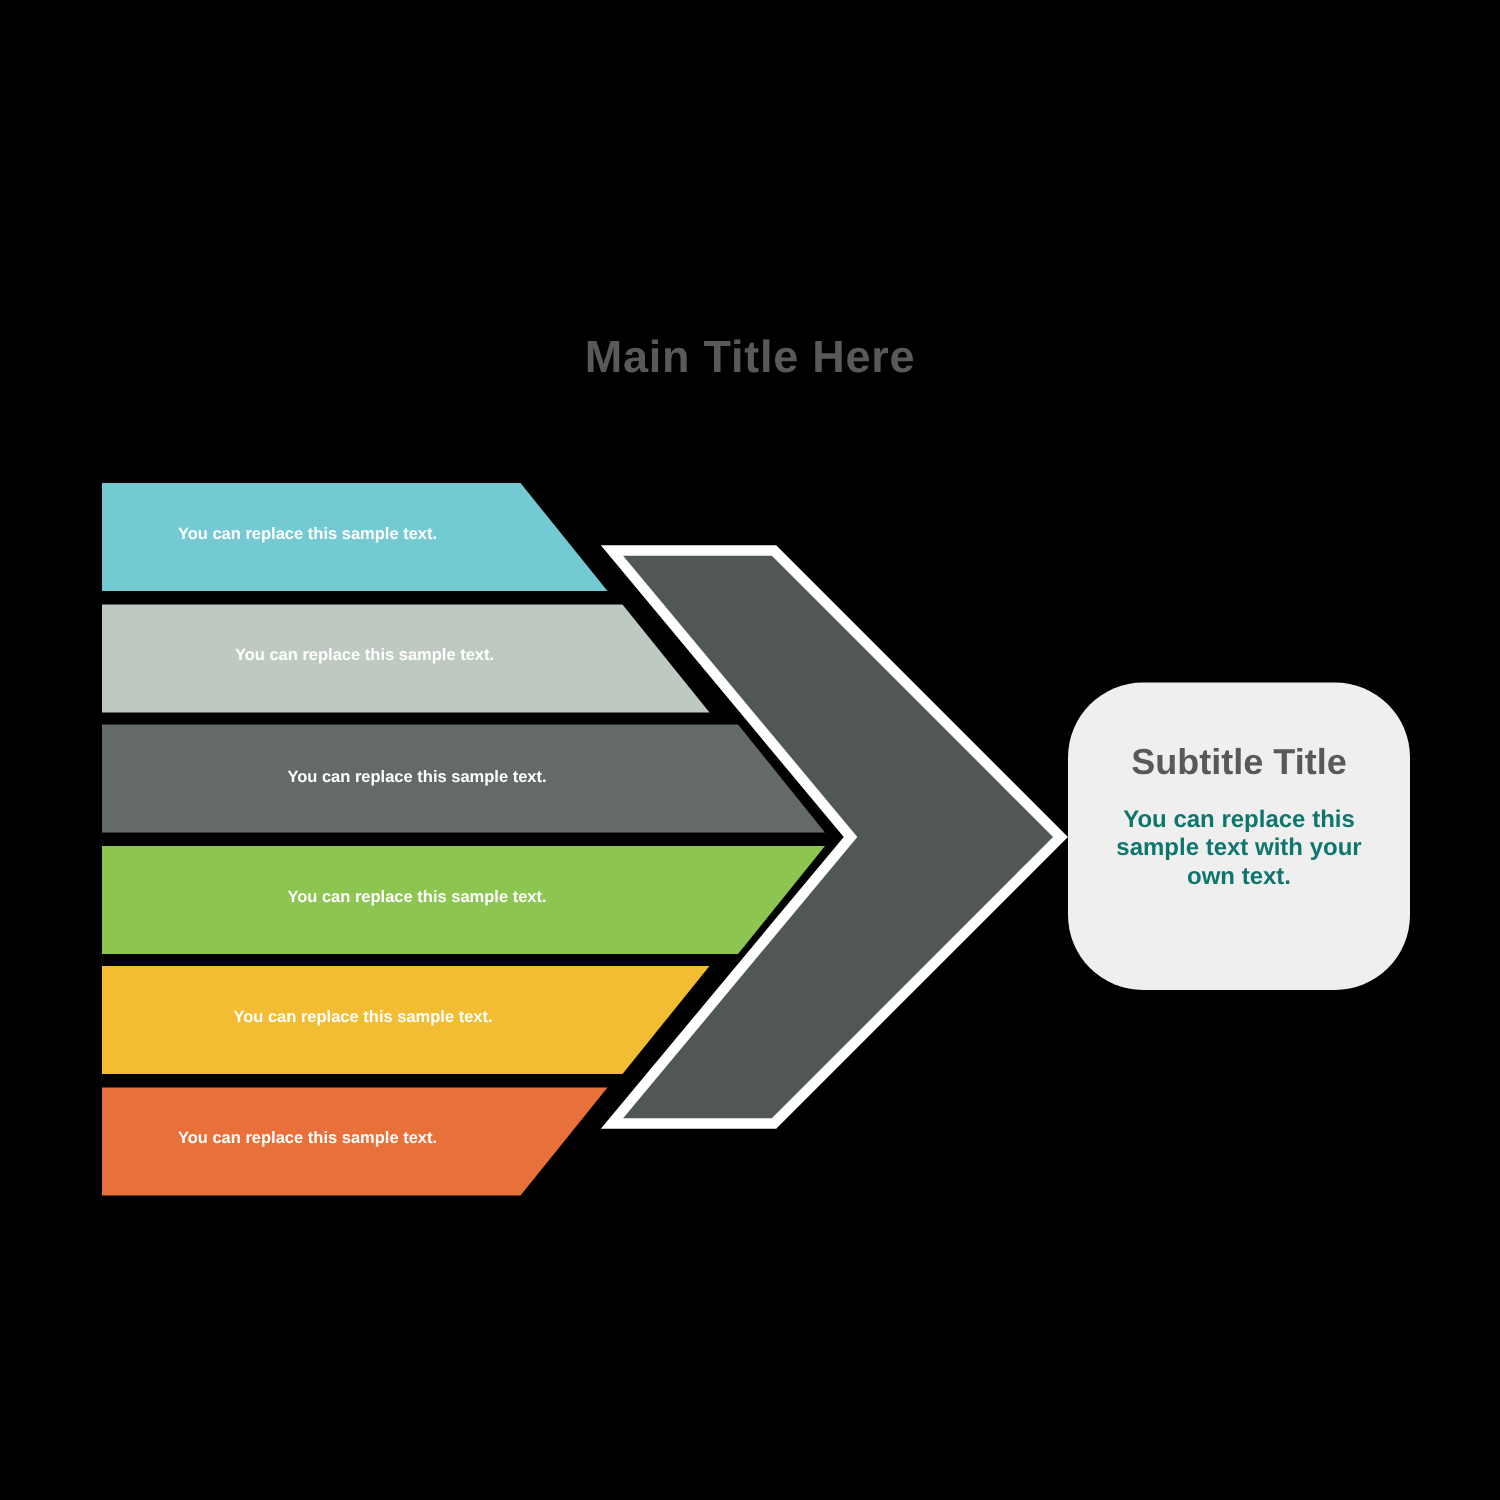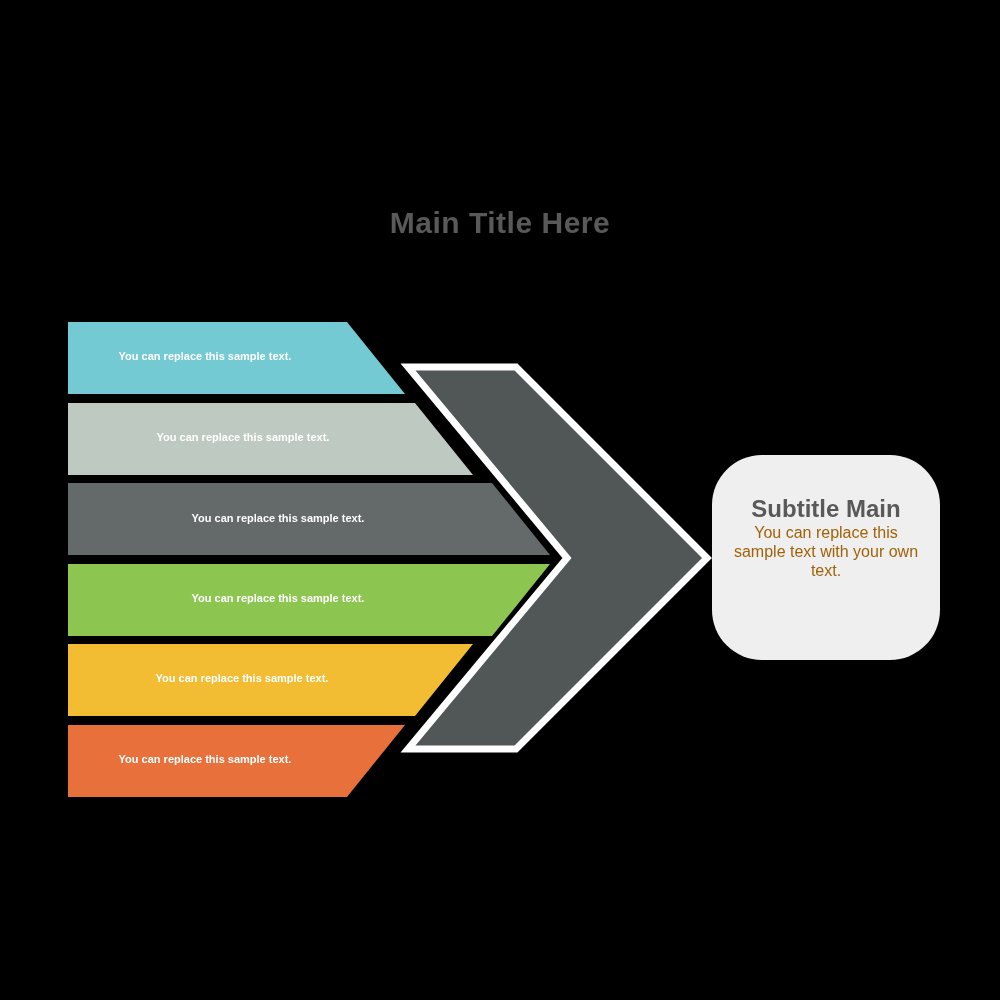--- a/index.html
+++ b/index.html
@@ -11,21 +11,21 @@
   .stage {
     position: relative;
     width: 1000px;
     height: 1000px;
     background: #000000;
     overflow: hidden;
   }
   .main-title {
     position: absolute;
     left: 0;
-    top: 206px;
+    top: 222px;
     width: 1000px;
     text-align: center;
     font-size: 30px;
     font-weight: bold;
     color: #595959;
     letter-spacing: 0.5px;
   }
   .diagram-svg {
     position: absolute;
     left: 0;
@@ -56,23 +56,24 @@
     box-sizing: border-box;
     padding: 40px 18px 0 18px;
     text-align: center;
   }
   .subtitle-title {
     font-size: 24px;
     font-weight: bold;
     color: #595959;
   }
   .subtitle-body {
+    margin-top: 14px;
     font-size: 16px;
-    font-weight: normal;
-    color: #a16207;
+    font-weight: bold;
+    color: #0f766e;
     line-height: 1.2;
   }
 </style>
 </head>
 <body>
 
 <div class="stage">
 
   <div class="main-title">Main Title Here</div>
 
@@ -89,17 +90,17 @@
   </svg>
 
   <div class="band-label" style="left:205px; top:357px; width:230px;">You can replace this sample text.</div>
   <div class="band-label" style="left:243px; top:438px; width:370px;">You can replace this sample text.</div>
   <div class="band-label" style="left:278px; top:519px; width:370px;">You can replace this sample text.</div>
   <div class="band-label" style="left:278px; top:599px; width:370px;">You can replace this sample text.</div>
   <div class="band-label" style="left:242px; top:679px; width:370px;">You can replace this sample text.</div>
   <div class="band-label" style="left:205px; top:760px; width:230px;">You can replace this sample text.</div>
 
   <div class="subtitle-box">
-    <div class="subtitle-title">Subtitle Main</div>
+    <div class="subtitle-title">Subtitle Title</div>
     <div class="subtitle-body">You can replace this sample text with your own text.</div>
   </div>
 
 </div>
 
 </body></html>

